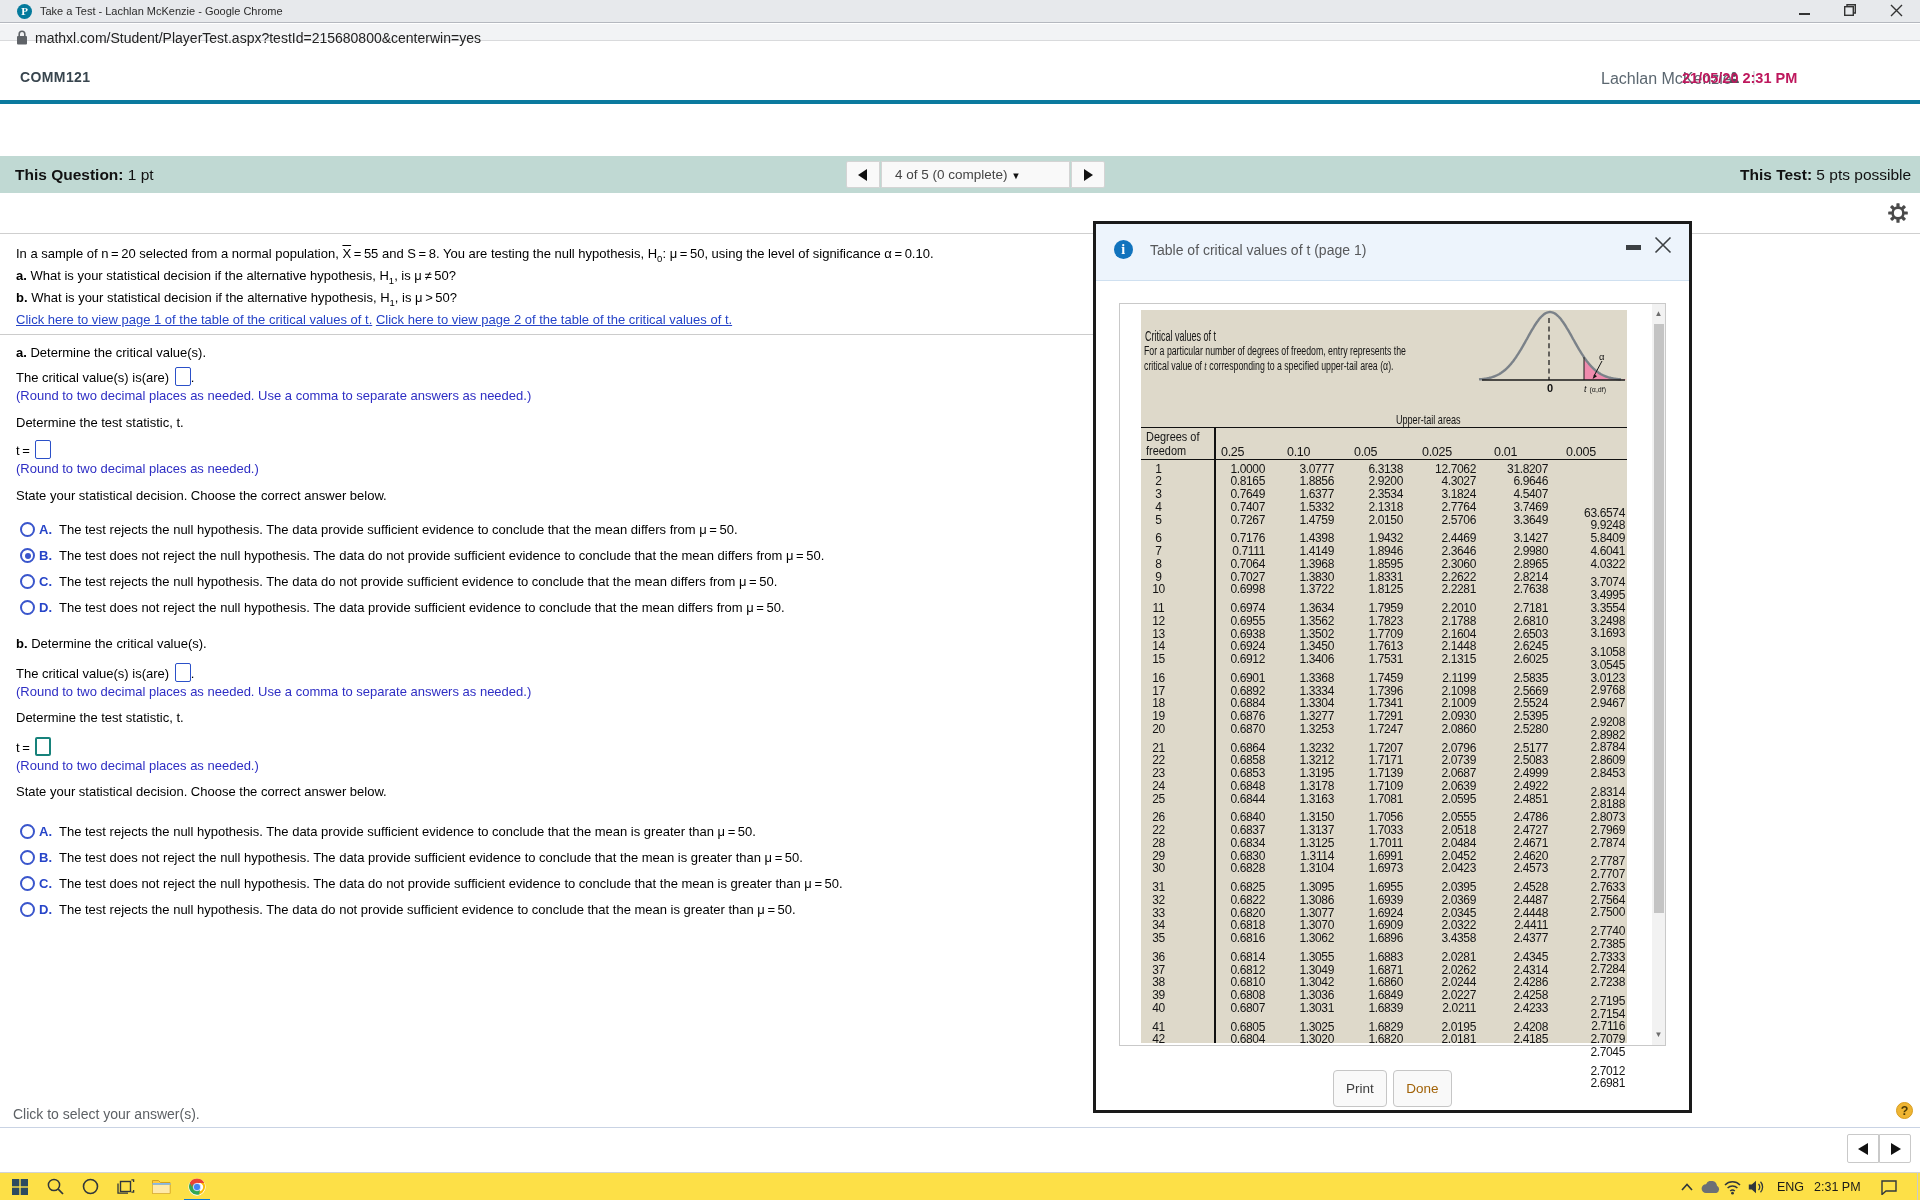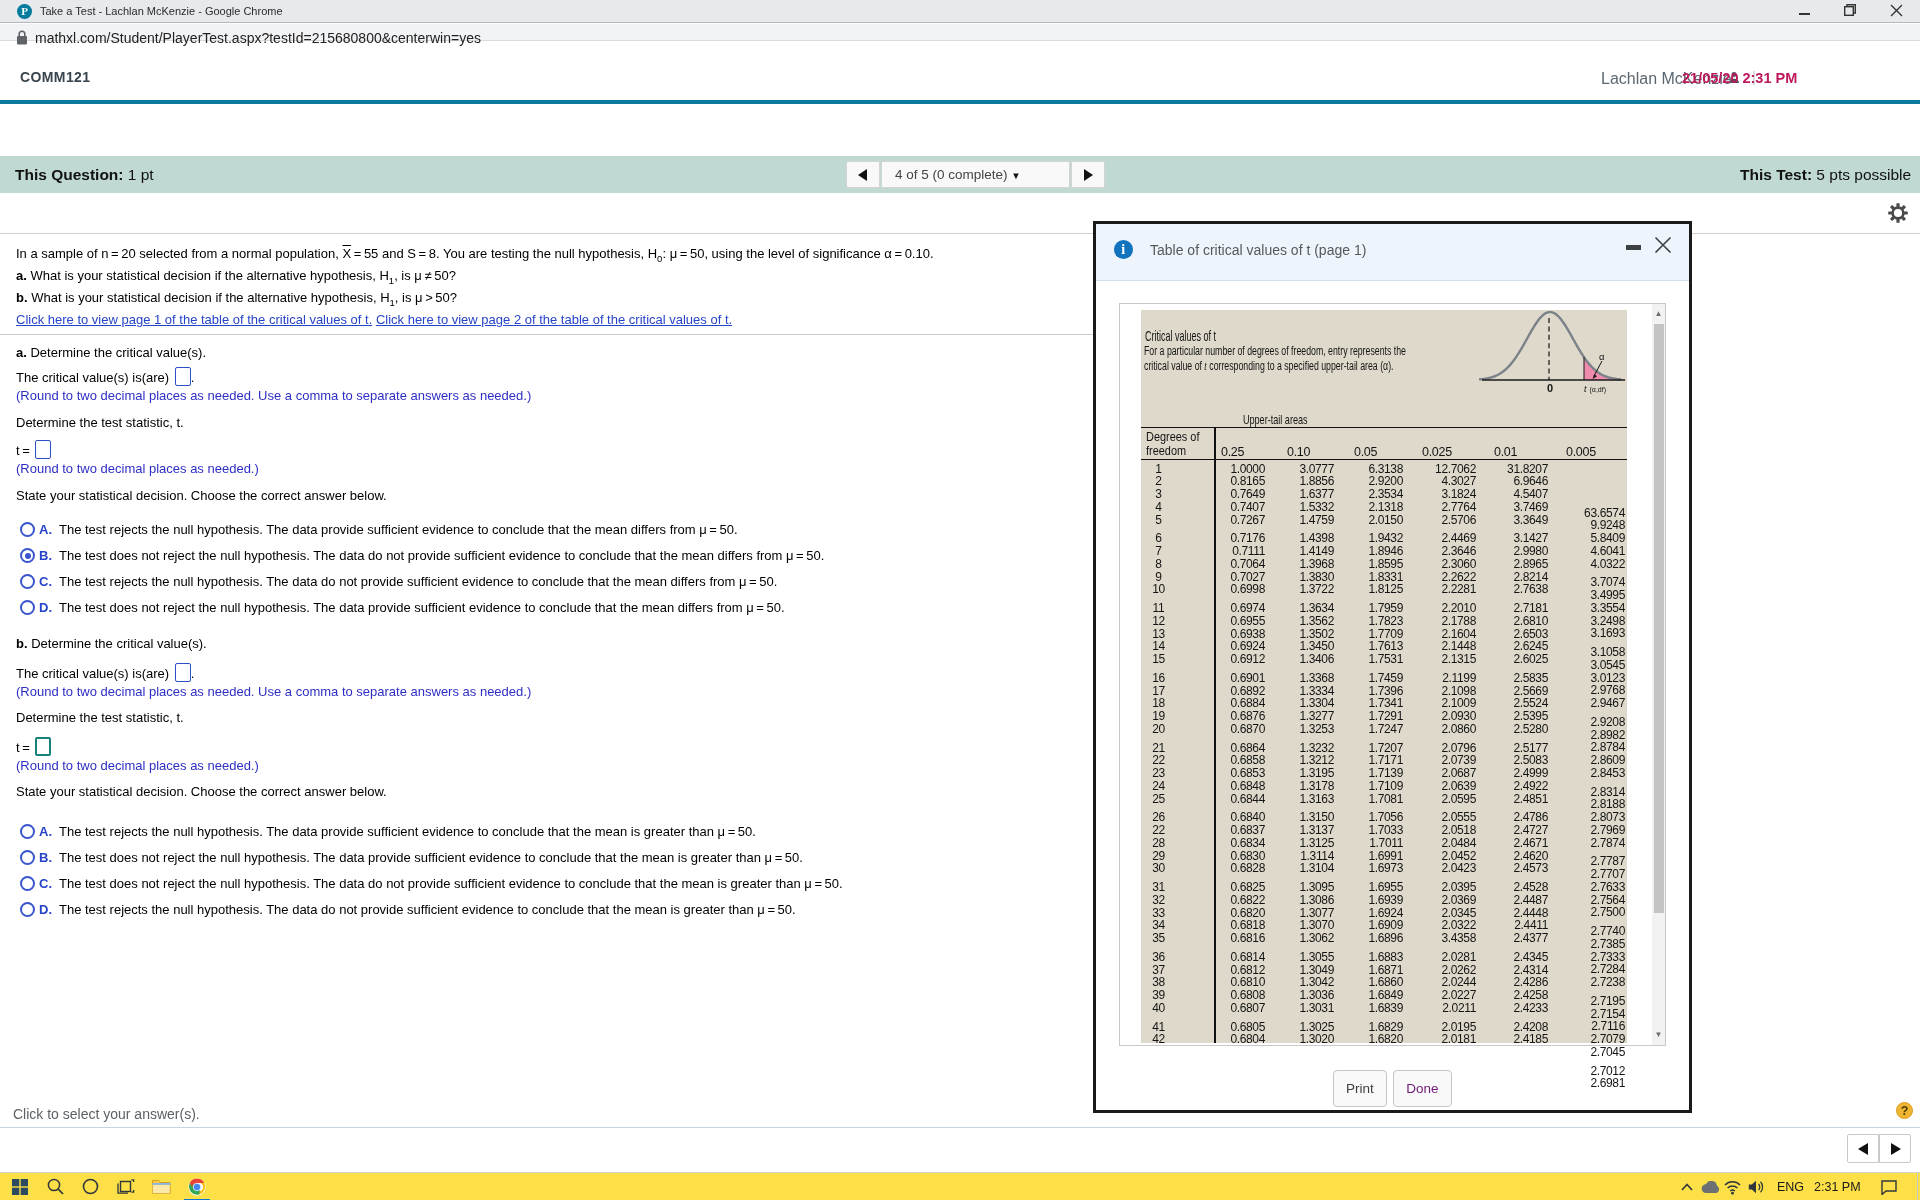--- a/index.html
+++ b/index.html
@@ -181,21 +181,21 @@
         <line x1="78" y1="8" x2="78" y2="70" stroke="#222" stroke-width="1.3" stroke-dasharray="5,3.4"></line>
         <line x1="11" y1="70" x2="154" y2="70" stroke="#1a1a1a" stroke-width="1.6"></line>
         <line x1="113" y1="47.2" x2="113" y2="70" stroke="#1a1a1a" stroke-width="1"></line>
         <text x="76" y="82" font-size="11" font-weight="bold" fill="#141414">0</text>
         <text x="113" y="81.5" font-size="9" font-style="italic" fill="#141414">t</text>
         <text x="118.5" y="82" font-size="7" fill="#141414">(α,df)</text>
         <text x="128" y="50" font-size="9.5" fill="#141414">α</text>
         <line x1="131" y1="51" x2="123" y2="66" stroke="#141414" stroke-width="1"></line>
             <path d="M121.6 69 L123.2 64.2 L126 66.2 Z" fill="#141414"></path>
       </svg>
-      <div class="abs" style="left:88px;top:102px;width:398px;font-size:13px;"><span class="cx70">Upper-tail areas</span></div>
+      <div class="abs" style="left:88px;top:102px;width:398px;text-align:center;font-size:13px;"><span class="cx70">Upper-tail areas</span></div>
       <div class="abs" style="left:0;top:116.5px;width:486px;height:1.6px;background:#111;"></div>
       <div class="abs" style="left:73.4px;top:116.5px;width:1.4px;height:616.5px;background:#111;"></div>
       <div class="abs" style="left:5px;top:120px;font-size:13px;line-height:13.5px;"><span class="cx80" style="display:inline-block;">Degrees of<br>freedom</span></div>
       <div class="abs hnum" style="left:80px;top:135px;">0.25</div>
       <div class="abs hnum" style="left:146px;top:135px;">0.10</div>
       <div class="abs hnum" style="left:213px;top:135px;">0.05</div>
       <div class="abs hnum" style="left:281px;top:135px;">0.025</div>
       <div class="abs hnum" style="left:353px;top:135px;">0.01</div>
       <div class="abs hnum" style="left:425px;top:135px;">0.005</div>
       <div class="abs" style="left:0;top:148.5px;width:486px;height:1.6px;background:#111;"></div>
@@ -591,21 +591,21 @@
     </div>
 
     <div class="abs" style="left:532px;top:0;width:13px;height:741px;background:#f2f2f2;">
       <div class="abs" style="left:2.5px;top:5px;font-size:8px;color:#6d6d6d;">▲</div>
       <div class="abs" style="left:1.5px;top:20px;width:10px;height:589px;background:#c4c4c4;"></div>
       <div class="abs" style="left:2.5px;top:726px;font-size:8px;color:#6d6d6d;">▼</div>
     </div>
   </div>
 
   <div class="abs" style="left:237px;top:846px;width:54px;height:37px;background:#f9f9f9;border:1px solid #c6c6c6;border-radius:4px;font-size:13.5px;color:#3d3d3d;text-align:center;line-height:35px;">Print</div>
-  <div class="abs" style="left:297px;top:846px;width:59px;height:37px;background:#f9f9f9;border:1px solid #c6c6c6;border-radius:4px;font-size:13.5px;color:#701a75;text-align:center;line-height:35px;">Done</div>
+  <div class="abs" style="left:297px;top:846px;width:59px;height:37px;background:#f9f9f9;border:1px solid #c6c6c6;border-radius:4px;font-size:13.5px;color:#a16207;text-align:center;line-height:35px;">Done</div>
 </div>
 
 <div class="abs" style="left:13px;top:1106px;font-size:14px;color:#5d6165;">Click to select your answer(s).</div>
 <div class="abs" style="left:0;top:1127px;width:1920px;height:1px;background:#c9d3e4;"></div>
 <div class="abs" style="left:1896px;top:1102px;width:17px;height:17px;border-radius:50%;background:#efb533;border:1px solid #d89d1e;">
   <div class="abs" style="left:0;top:0;width:15px;height:15px;text-align:center;font-size:12.5px;font-weight:bold;color:#4a3a06;line-height:16px;">?</div>
 </div>
 <div class="abs" style="left:1847px;top:1134px;width:32px;height:29px;background:#fff;border:1px solid #c9c9c9;border-radius:2px 0 0 2px;">
   <div class="tri-l abs" style="left:10px;top:8px;border-width:6.5px 10px 6.5px 0;border-color:transparent #111 transparent transparent;"></div>
 </div>

